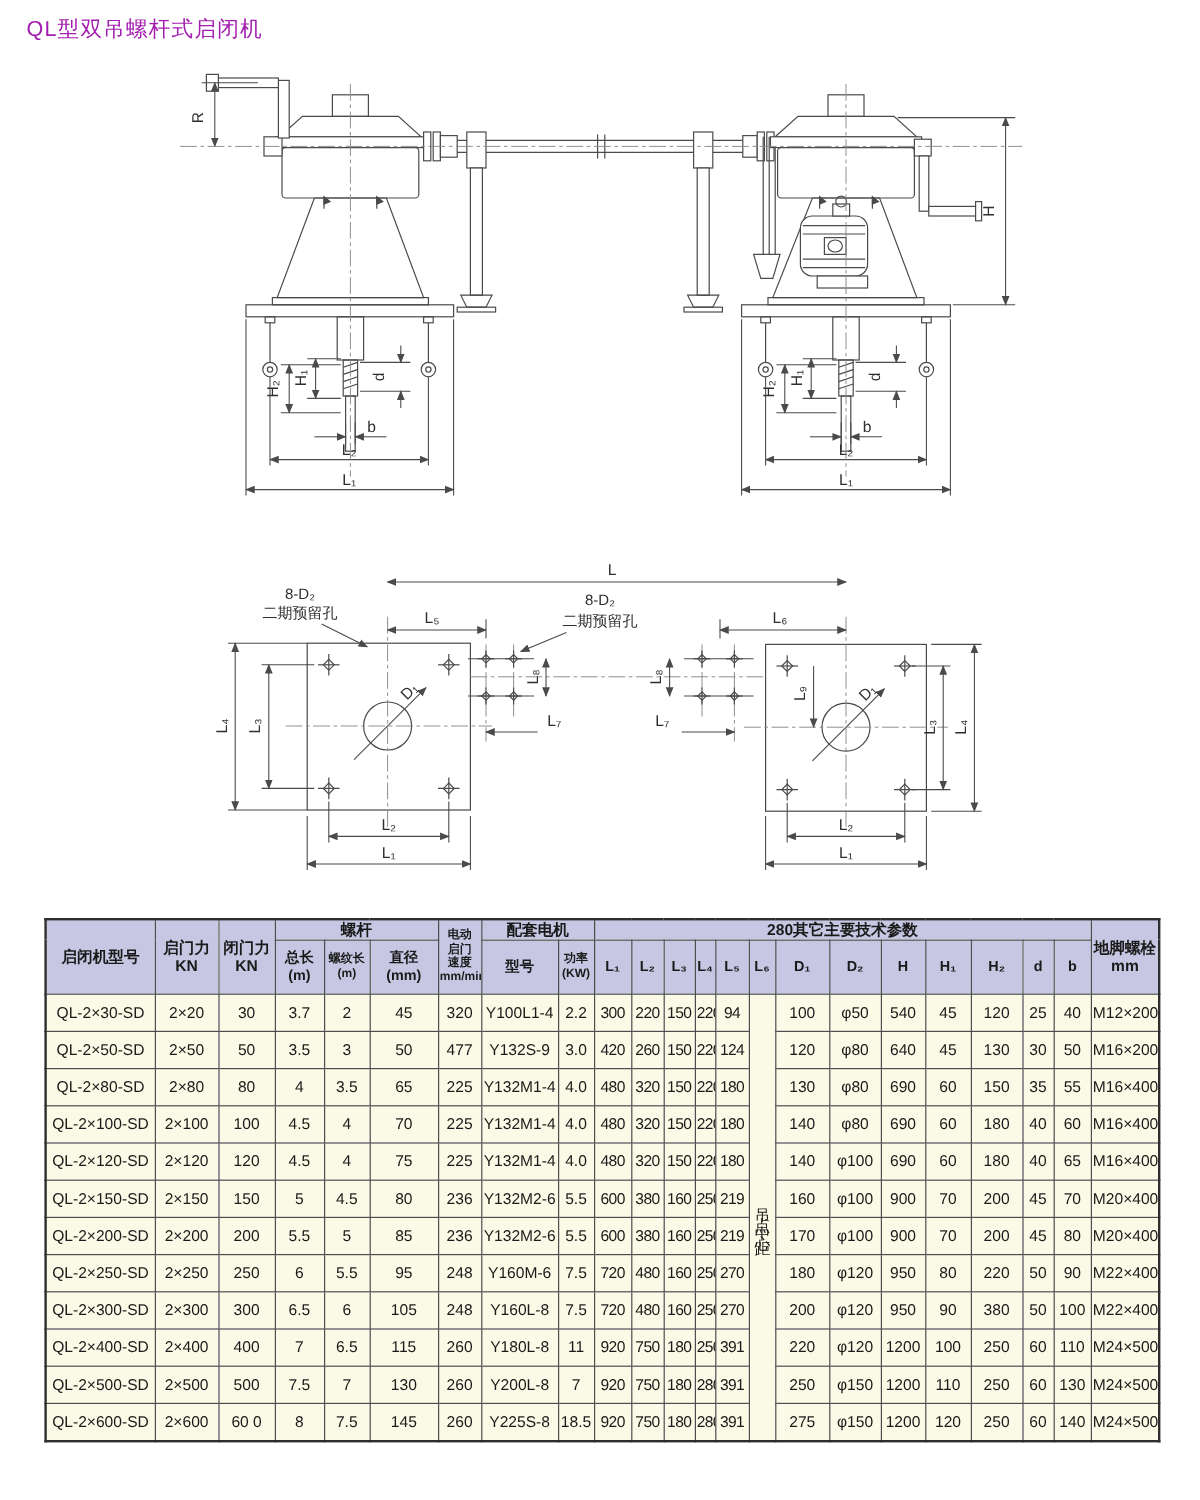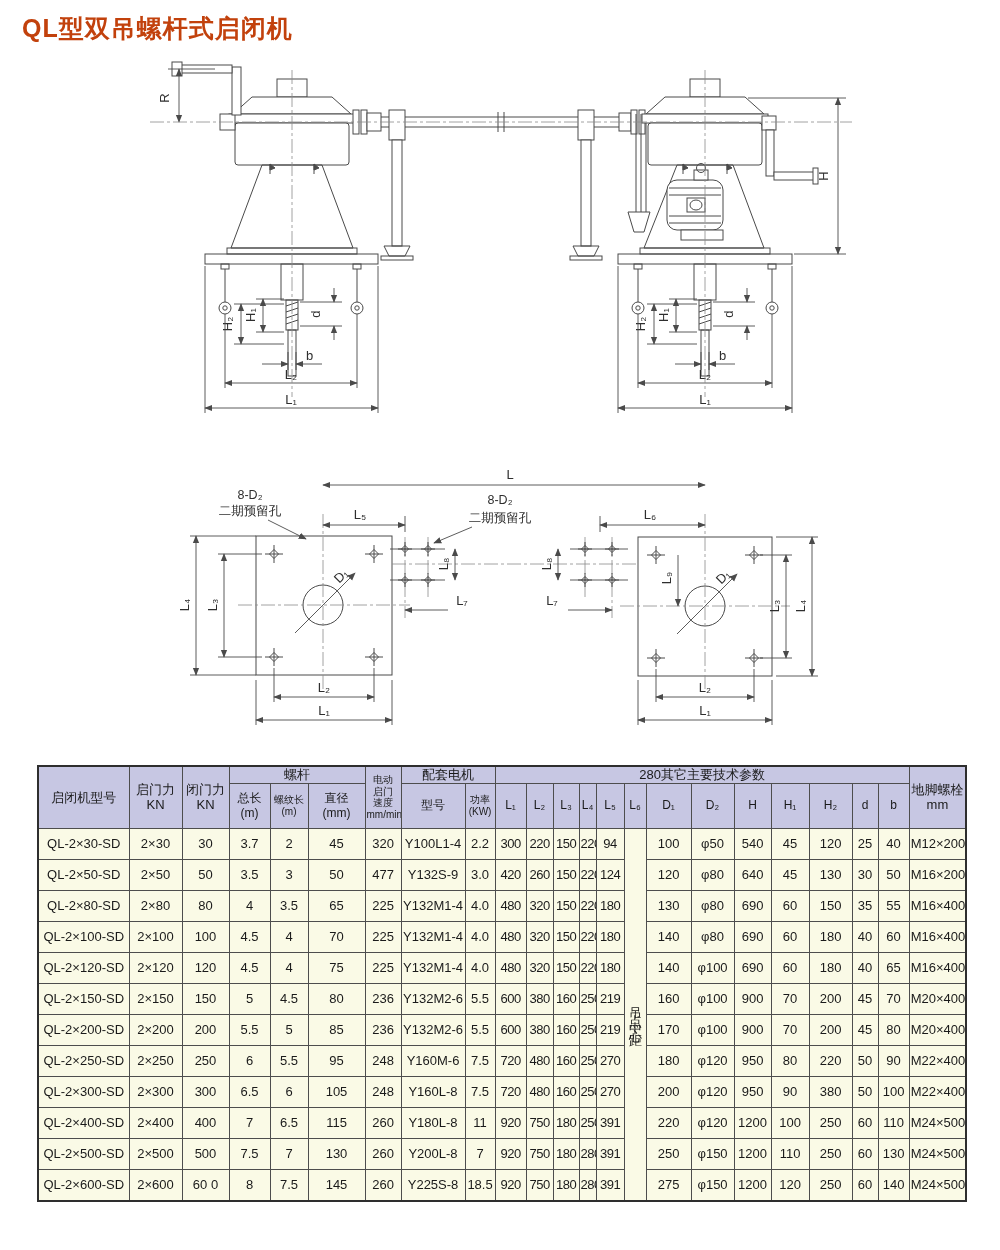--- a/index.html
+++ b/index.html
@@ -1,30 +1,30 @@
 <!DOCTYPE html>
 <html><head>
 <meta charset="utf-8">
 <style>
   html,body{margin:0;padding:0;background:#ffffff;}
   body{width:1000px;height:1250px;position:relative;font-family:"Liberation Sans",sans-serif;color:#1a1a1a;}
-  .page-title{position:absolute;left:22px;top:12px;font-size:25px;font-weight:bold;color:#c2410c;letter-spacing:1px;}
+  .page-title{position:absolute;left:22px;top:12px;font-size:18px;font-weight:normal;color:#a21caf;letter-spacing:1px;}
   
   svg.drawing{position:absolute;left:0;top:52px;}
   .ln{stroke:#4a4a4a;stroke-width:1;fill:none;}
   .fw{stroke:#4a4a4a;stroke-width:1;fill:#ffffff;}
   .cl{stroke:#8a8a8a;stroke-width:0.8;fill:none;stroke-dasharray:14 3 3 3;}
   .dim{stroke:#4a4a4a;stroke-width:0.9;fill:none;}
   text.dlabel{font-family:"Liberation Sans",sans-serif;font-size:13px;fill:#2e2e2e;}
   text.dnote{font-family:"Liberation Sans",sans-serif;font-size:12.5px;fill:#2e2e2e;}
   
   .spec-table-wrap{position:absolute;left:37px;top:765px;}
   table.spec{border-collapse:collapse;table-layout:fixed;width:928px;border:2px solid #2e2e2e;}
   table.spec th,table.spec td{border:1px solid #4d4d4d;text-align:center;vertical-align:middle;padding:0 1px;overflow:hidden;}
-  table.spec th{background:#c7c7e3;font-weight:normal;font-size:13px;white-space:pre-line;line-height:1.2;}
+  table.spec th{background:#c7c7e3;font-weight:bold;font-size:13px;white-space:pre-line;line-height:1.2;}
   table.spec th.h-sub{font-size:12px;}
   table.spec th.h-tiny{font-size:10px;line-height:1.15;}
   table.spec th.h-L{font-size:12px;}
   table.spec td{background:#fafae6;font-size:13px;height:30px;}
   td.c-model{font-size:12px;}
   td.c-motor{font-size:11.5px;}
   td.c-sm{font-size:10.5px;letter-spacing:-0.5px;}
   td.c-merged{writing-mode:vertical-rl;text-orientation:upright;letter-spacing:7px;font-size:12.5px;padding:6px 0;}
 </style>
 </head>
@@ -395,21 +395,21 @@
         <th class="h-L">H</th>
         <th class="h-L">H₁</th>
         <th class="h-L">H₂</th>
         <th class="h-L">d</th>
         <th class="h-L">b</th>
       </tr>
     </thead>
     <tbody>
         <tr>
           <td class="c-model">QL-2×30-SD</td>
-          <td>2×30</td>
+          <td>2×20</td>
           <td>30</td>
           <td>3.7</td>
           <td>2</td>
           <td>45</td>
           <td>320</td>
           <td class="c-motor">Y100L1-4</td>
           <td>2.2</td>
           <td class="c-sm">300</td>
           <td class="c-sm">220</td>
           <td class="c-sm">150</td>

